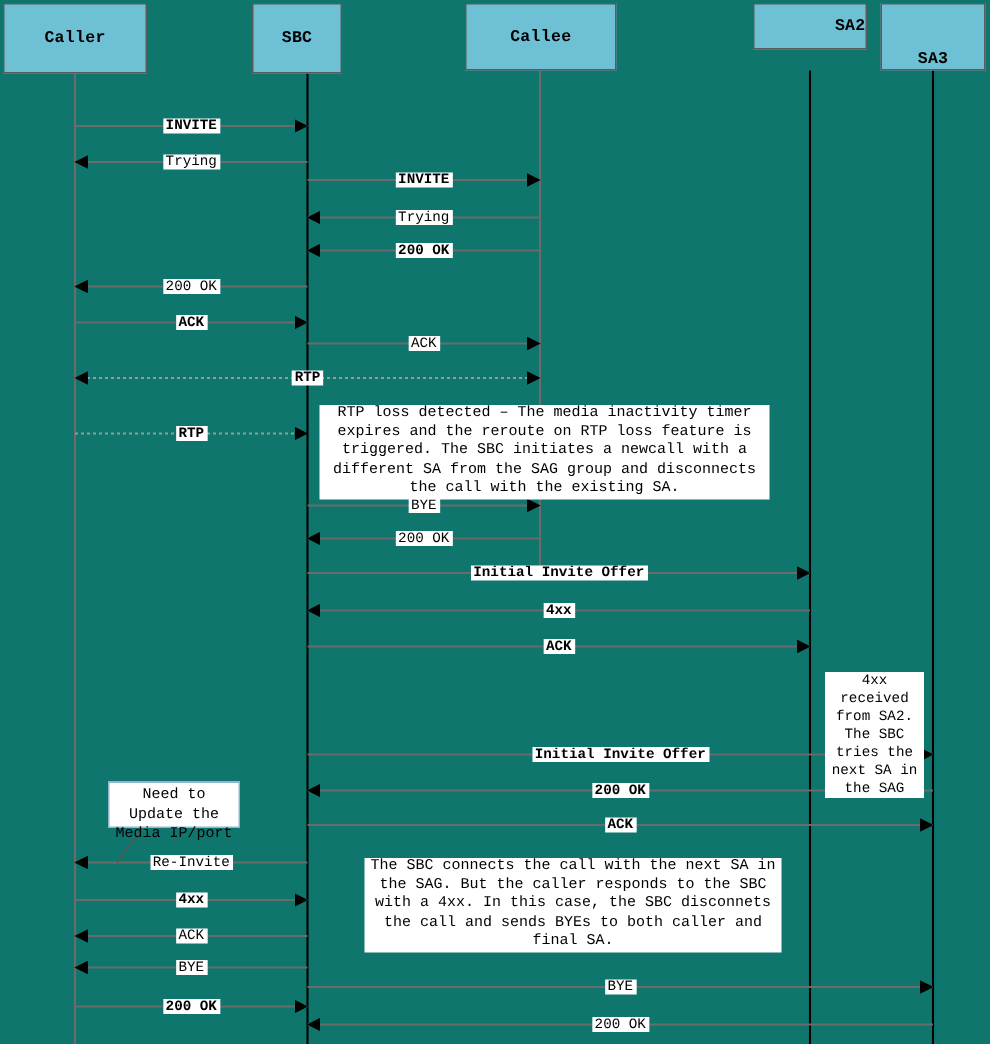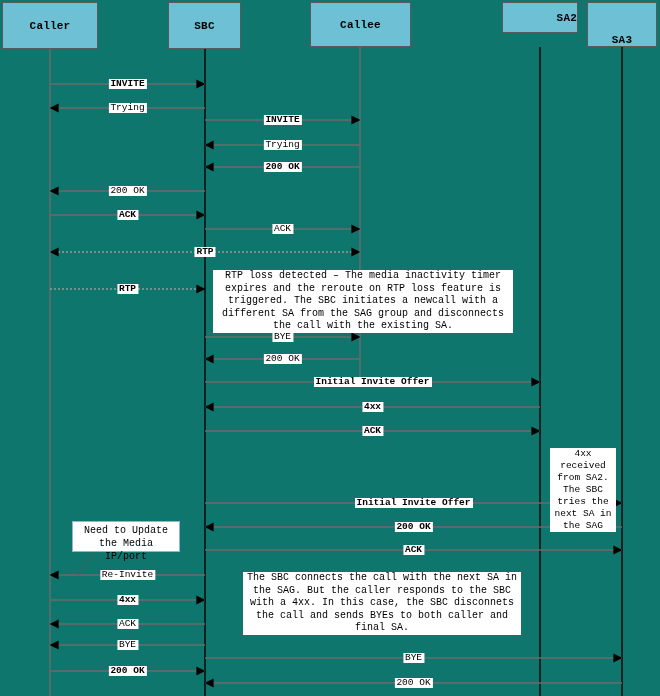--- a/index.html
+++ b/index.html
@@ -128,21 +128,21 @@
       </g>
     <g id="leaders-layer">
         <line x1="95" y1="552" x2="78" y2="575" stroke="#555555" stroke-width="1"></line>
       </g>
   </svg>
 
   <div id="actor-boxes">
       <div class="lifeline-box" style="left: 2px; top: 2px; width: 96px; height: 47px; background: rgb(110, 192, 213);">
         <span>Caller</span>
       </div>
-      <div class="lifeline-box" style="left: 168px; top: 2px; width: 73px; height: 47px; background: rgb(110, 192, 213);">
+      <div class="lifeline-box" style="left: 168px; top: 2px; width: 60px; height: 47px; background: rgb(110, 192, 213);">
         <span>SBC</span>
       </div>
       <div class="lifeline-box" style="left: 310px; top: 2px; width: 101px; height: 45px; background: rgb(110, 192, 213);">
         <span>Callee</span>
       </div>
       <div class="lifeline-box" style="left: 502px; top: 2px; width: 76px; height: 31px; background: rgb(110, 192, 213); justify-content: flex-end;">
         <span>SA2</span>
       </div>
       <div class="lifeline-box" style="left: 587px; top: 2px; width: 70px; height: 45px; background: rgb(110, 192, 213); align-items: flex-end;">
         <span>SA3</span>
@@ -174,16 +174,16 @@
       <div class="msg-label" style="left: 413.5px; top: 658px;">BYE</div>
       <div class="msg-label bold" style="left: 127.5px; top: 671px;">200 OK</div>
       <div class="msg-label" style="left: 413.5px; top: 683px;">200 OK</div>
     </div>
   <div id="note-layer">
       <div class="note" style="left: 363px; top: 270px; width: 300px;">RTP loss detected – The media inactivity timer expires and the reroute on RTP loss feature is triggered. The SBC initiates a newcall with a different SA from the SAG group and disconnects the call with the existing SA.</div>
       <div class="note" style="left: 382px; top: 572px; width: 278px;">The SBC connects the call with the next SA in the SAG. But the caller responds to the SBC with a 4xx. In this case, the SBC disconnets the call and sends BYEs to both caller and final SA.</div>
       <div class="note-narrow" style="left: 583px; top: 404px; width: 66px; margin-top: 44px;">4xx received from SA2. The SBC tries the next SA in the SAG</div>
     </div>
   <div id="callout-layer">
-      <div class="callout" style="left: 72px; top: 521px; width: 108px; height: 31px; border-color: rgb(143, 180, 212);">Need to Update the Media IP/port</div>
+      <div class="callout" style="left: 72px; top: 521px; width: 88px; height: 31px; border-color: rgb(143, 180, 212);">Need to Update the Media IP/port</div>
     </div>
 
 </div>
 
 </body></html>

